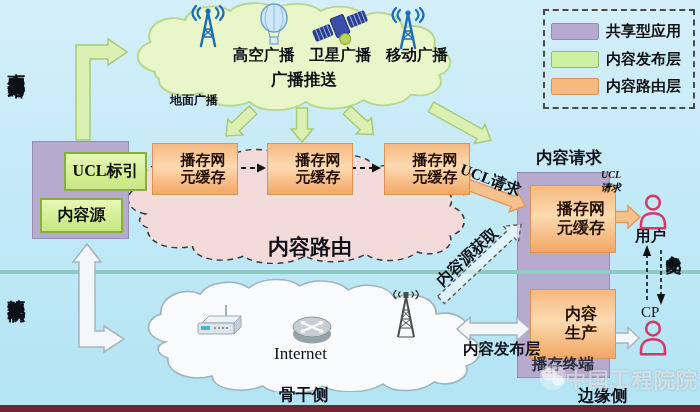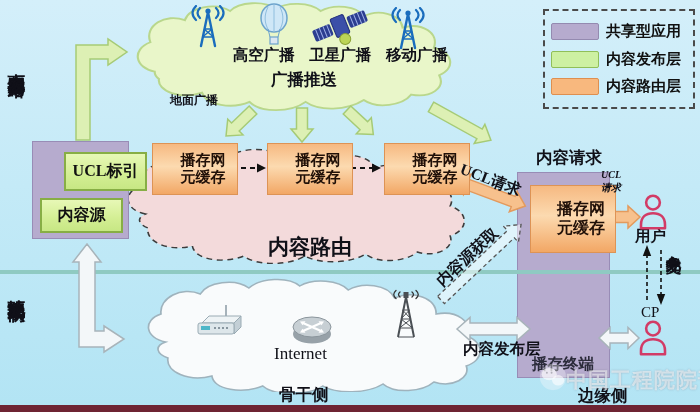--- a/index.html
+++ b/index.html
@@ -198,20 +198,24 @@
   <div class="obox" style="left:384px; top:143px; width:68px; height:50px; font-size:15px;">
     <span>播存网</span>
     <span>元缓存</span>
   </div>
   <div class="lbl" style="left:268px; top:204px; font-size:21px;margin-top:32px;">内容路由</div>
 
   <div class="obox" style="left:530px; top:185px; width:68px; height:66px; font-size:16px;">
     <span>播存网</span>
     <span>元缓存</span>
   </div>
+  <div class="obox" style="left:530px; top:289px; width:68px; height:68px; font-size:16px;">
+    <span>内容</span>
+    <span>生产</span>
+  </div>
   <div class="lbl" style="left:532px; top:355px; font-size:15.5px; color:#2b2b3a;">播存终端</div>
 
   <div class="lbl" style="left:536px; top:149px; font-size:16.5px;">内容请求</div>
   <div class="lbl" style="left:464px; top:160px; font-size:15.5px; transform:rotate(21deg); transform-origin:left top;">UCL请求</div>
   <div class="abs" style="left:601px; top:169px; font-weight:bold; font-size:10px; line-height:1.25; color:#101018;font-style:italic;">
     <div>UCL</div>
     <div>请求</div>
   </div>
   <div class="lbl" style="left:428px; top:248px; font-size:15.5px; transform:rotate(-43deg);">内容源获取</div>
   <div class="lbl" style="left:463px; top:340px; font-size:15.5px;">内容发布层</div>

